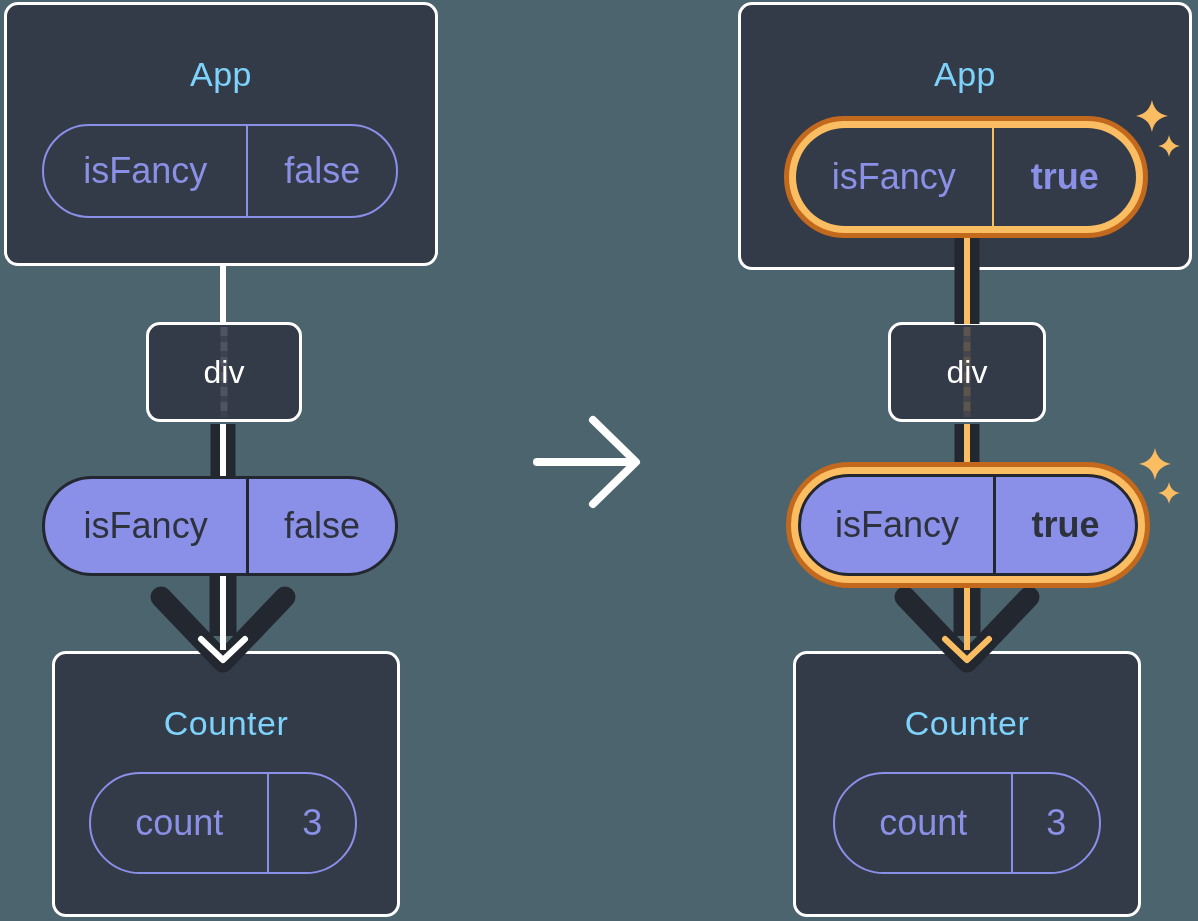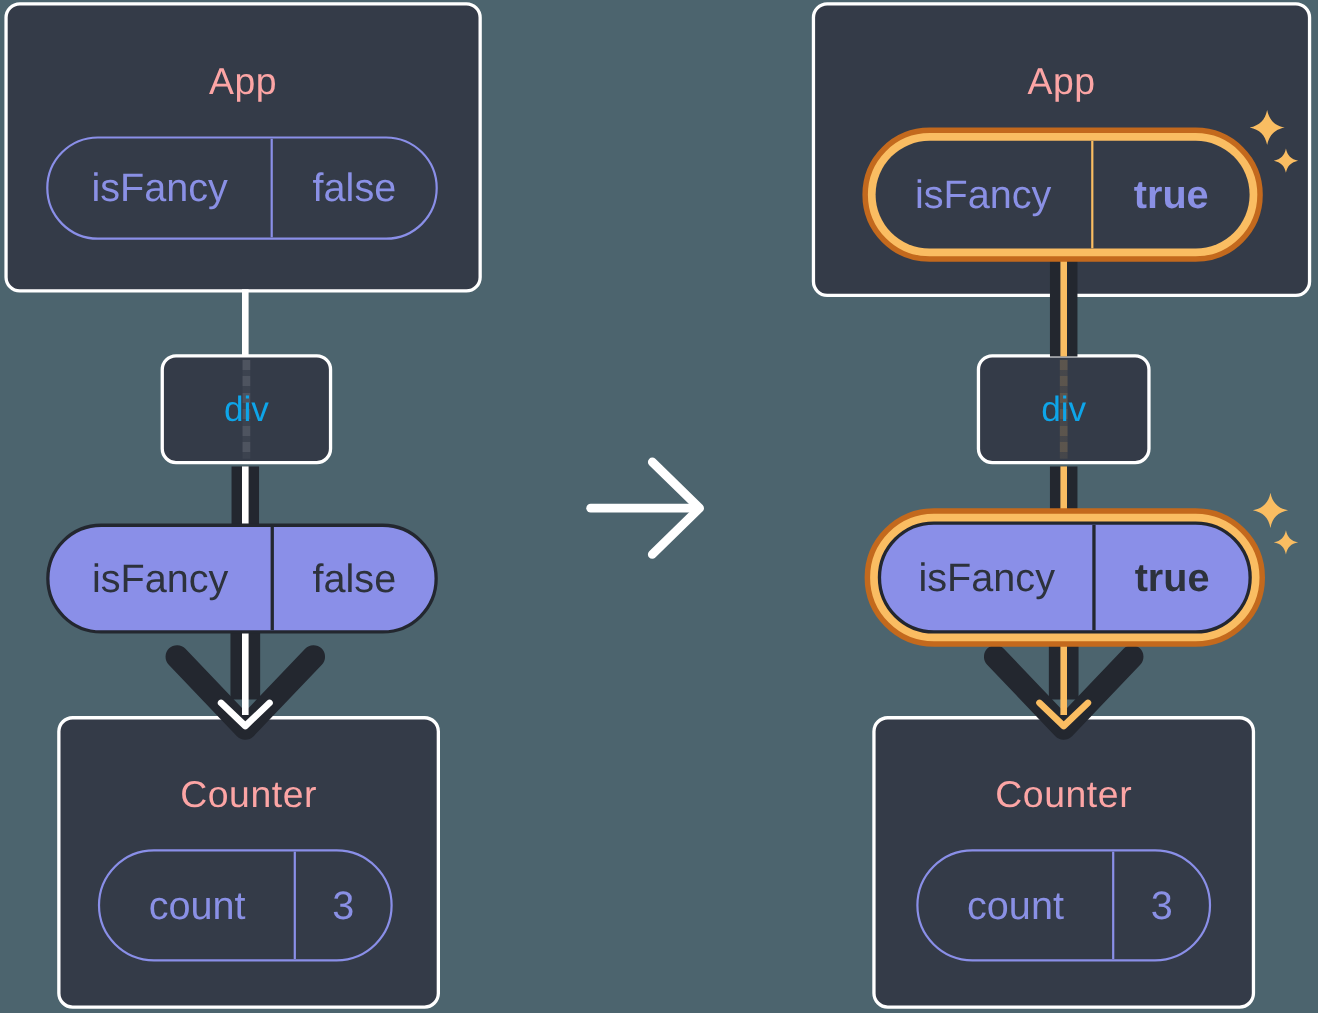--- a/index.html
+++ b/index.html
@@ -2,23 +2,23 @@
 <html><head>
 <meta charset="utf-8">
 <style>
   html,body{margin:0;padding:0;}
   body{font-family:"Liberation Sans",sans-serif;background:#4C646E;}
   .canvas{position:relative;width:1198px;height:921px;background:#4C646E;overflow:hidden;}
 
   
   .box{position:absolute;background:#343B48;border:3px solid #FFFFFF;border-radius:14px;box-sizing:border-box;z-index:1;}
   .box-title{position:absolute;top:50px;left:0;width:100%;text-align:center;
-             font-size:34px;line-height:38px;font-weight:500;color:#fca5a5;letter-spacing:.5px;}
+             font-size:34px;line-height:38px;font-weight:500;color:#7dd3fc;letter-spacing:.5px;}
   .divbox{display:flex;align-items:center;justify-content:center;}
-  .div-label{font-size:32px;font-weight:500;color:#0ea5e9;position:relative;z-index:2;}
+  .div-label{font-size:32px;font-weight:500;color:#ffffff;position:relative;z-index:2;}
   .ghost{position:absolute;top:2px;bottom:2px;left:50%;transform:translateX(-50%);width:7px;z-index:1;}
   .ghost.white{background:repeating-linear-gradient(180deg,rgba(255,255,255,0.13) 0 9px,rgba(255,255,255,0.04) 9px 15px);}
   .ghost.orange{background:repeating-linear-gradient(180deg,rgba(250,189,98,0.20) 0 9px,rgba(250,189,98,0.09) 9px 15px);}
 
   
   .pill{display:flex;align-items:stretch;border-radius:999px;box-sizing:border-box;overflow:hidden;}
   .pill .cell{display:flex;align-items:center;justify-content:center;font-size:36px;}
   .pill .cell.c1{flex:0 0 57.5%;}
   .pill .cell.c2{flex:1 1 auto;}
   .pill.count-split .cell.c1{flex:0 0 66.8%;}

